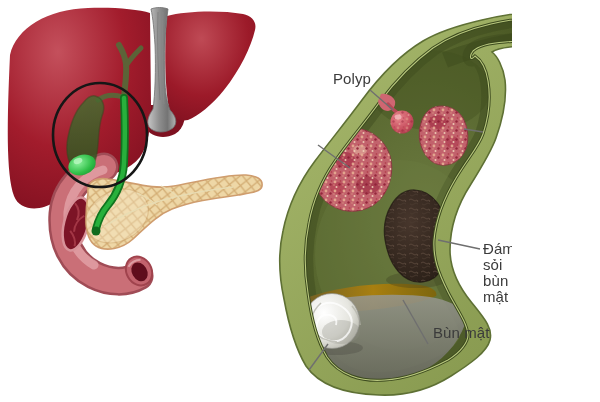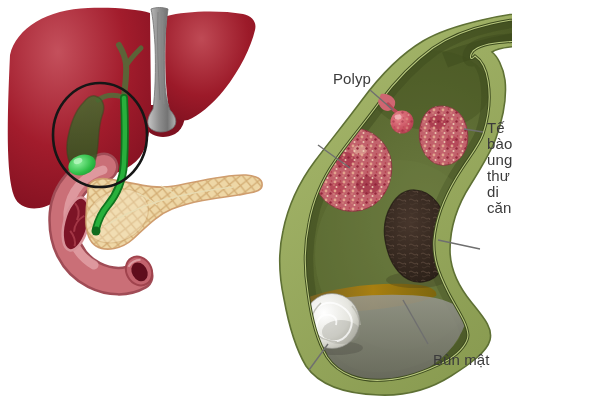--- a/index.html
+++ b/index.html
@@ -13,21 +13,21 @@
     position:absolute;
     font:15px/16px "Liberation Sans",sans-serif;
     color:var(--label-color,#3b3b3b);
     white-space:pre-line;
     letter-spacing:0.1px;
   }
   #lbl-polyp     {left:333px;top:71px;}
   #lbl-carcinoma {left:266px;top:131px;}
   #lbl-metastatic{left:487px;top:120px;}
   #lbl-damsoi    {left:483px;top:241px;}
-  #lbl-bunmat    {left:433px;top:352px;text-align:center;}
+  #lbl-bunmat    {left:433px;top:325px;text-align:center;}
   #lbl-viensoi   {left:273px;top:375px;}
 </style>
 </head>
 <body>
 
 <div class="stage">
 
 <svg width="600" height="402" viewBox="0 0 600 402">
   <defs>
     <radialGradient id="gLobeR" cx="0.35" cy="0.22" r="0.95">
@@ -286,17 +286,16 @@
     <path d="M370,90 L393,110"></path>
     <path d="M318,145 L350,168"></path>
     <path d="M483,132 L464,129"></path>
     <path d="M480,249 L438,240"></path>
     <path d="M428,344 L403,300"></path>
     <path d="M309,370 L328,344"></path>
   </g>
 </svg>
 
 <div class="label" id="lbl-polyp">Polyp</div>
-<div class="label" id="lbl-metastatic">Tế bào ung thư
-di căn</div>
+<div class="label" id="lbl-damsoi">Đám sỏi bùn mật</div>
 <div class="label" id="lbl-bunmat">Bùn mật</div>
 
 </div>
 
 </body></html>

